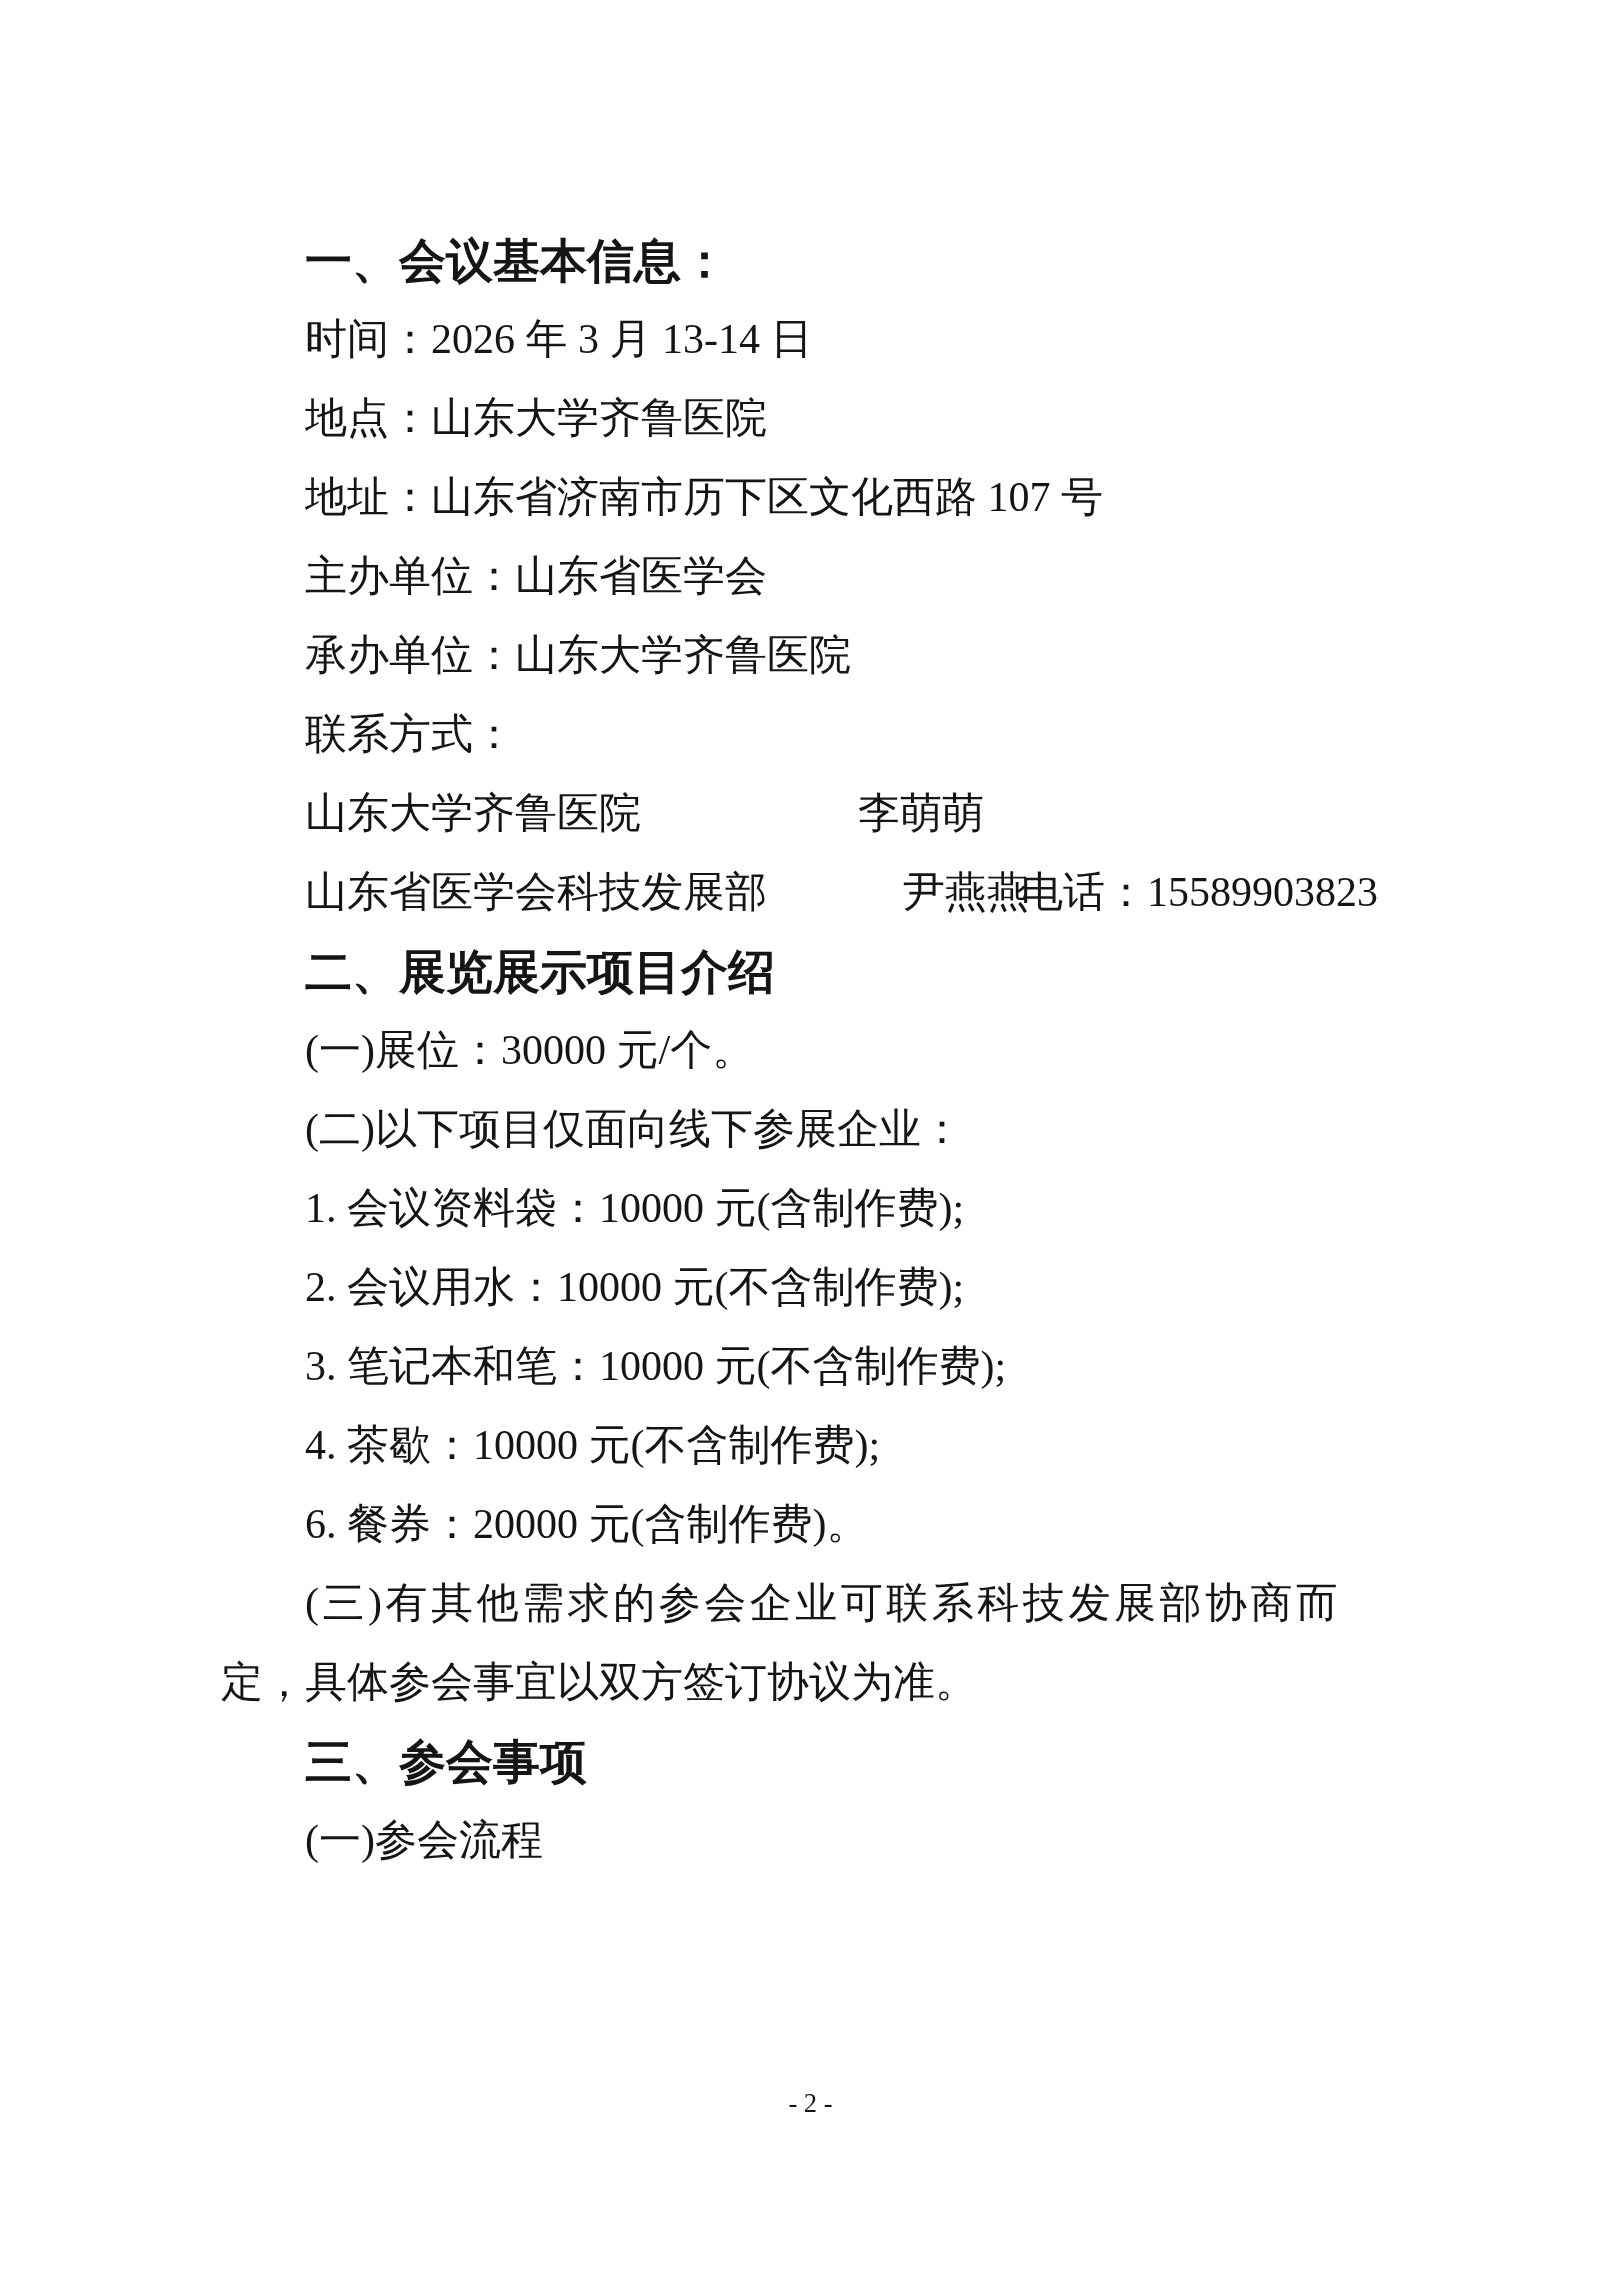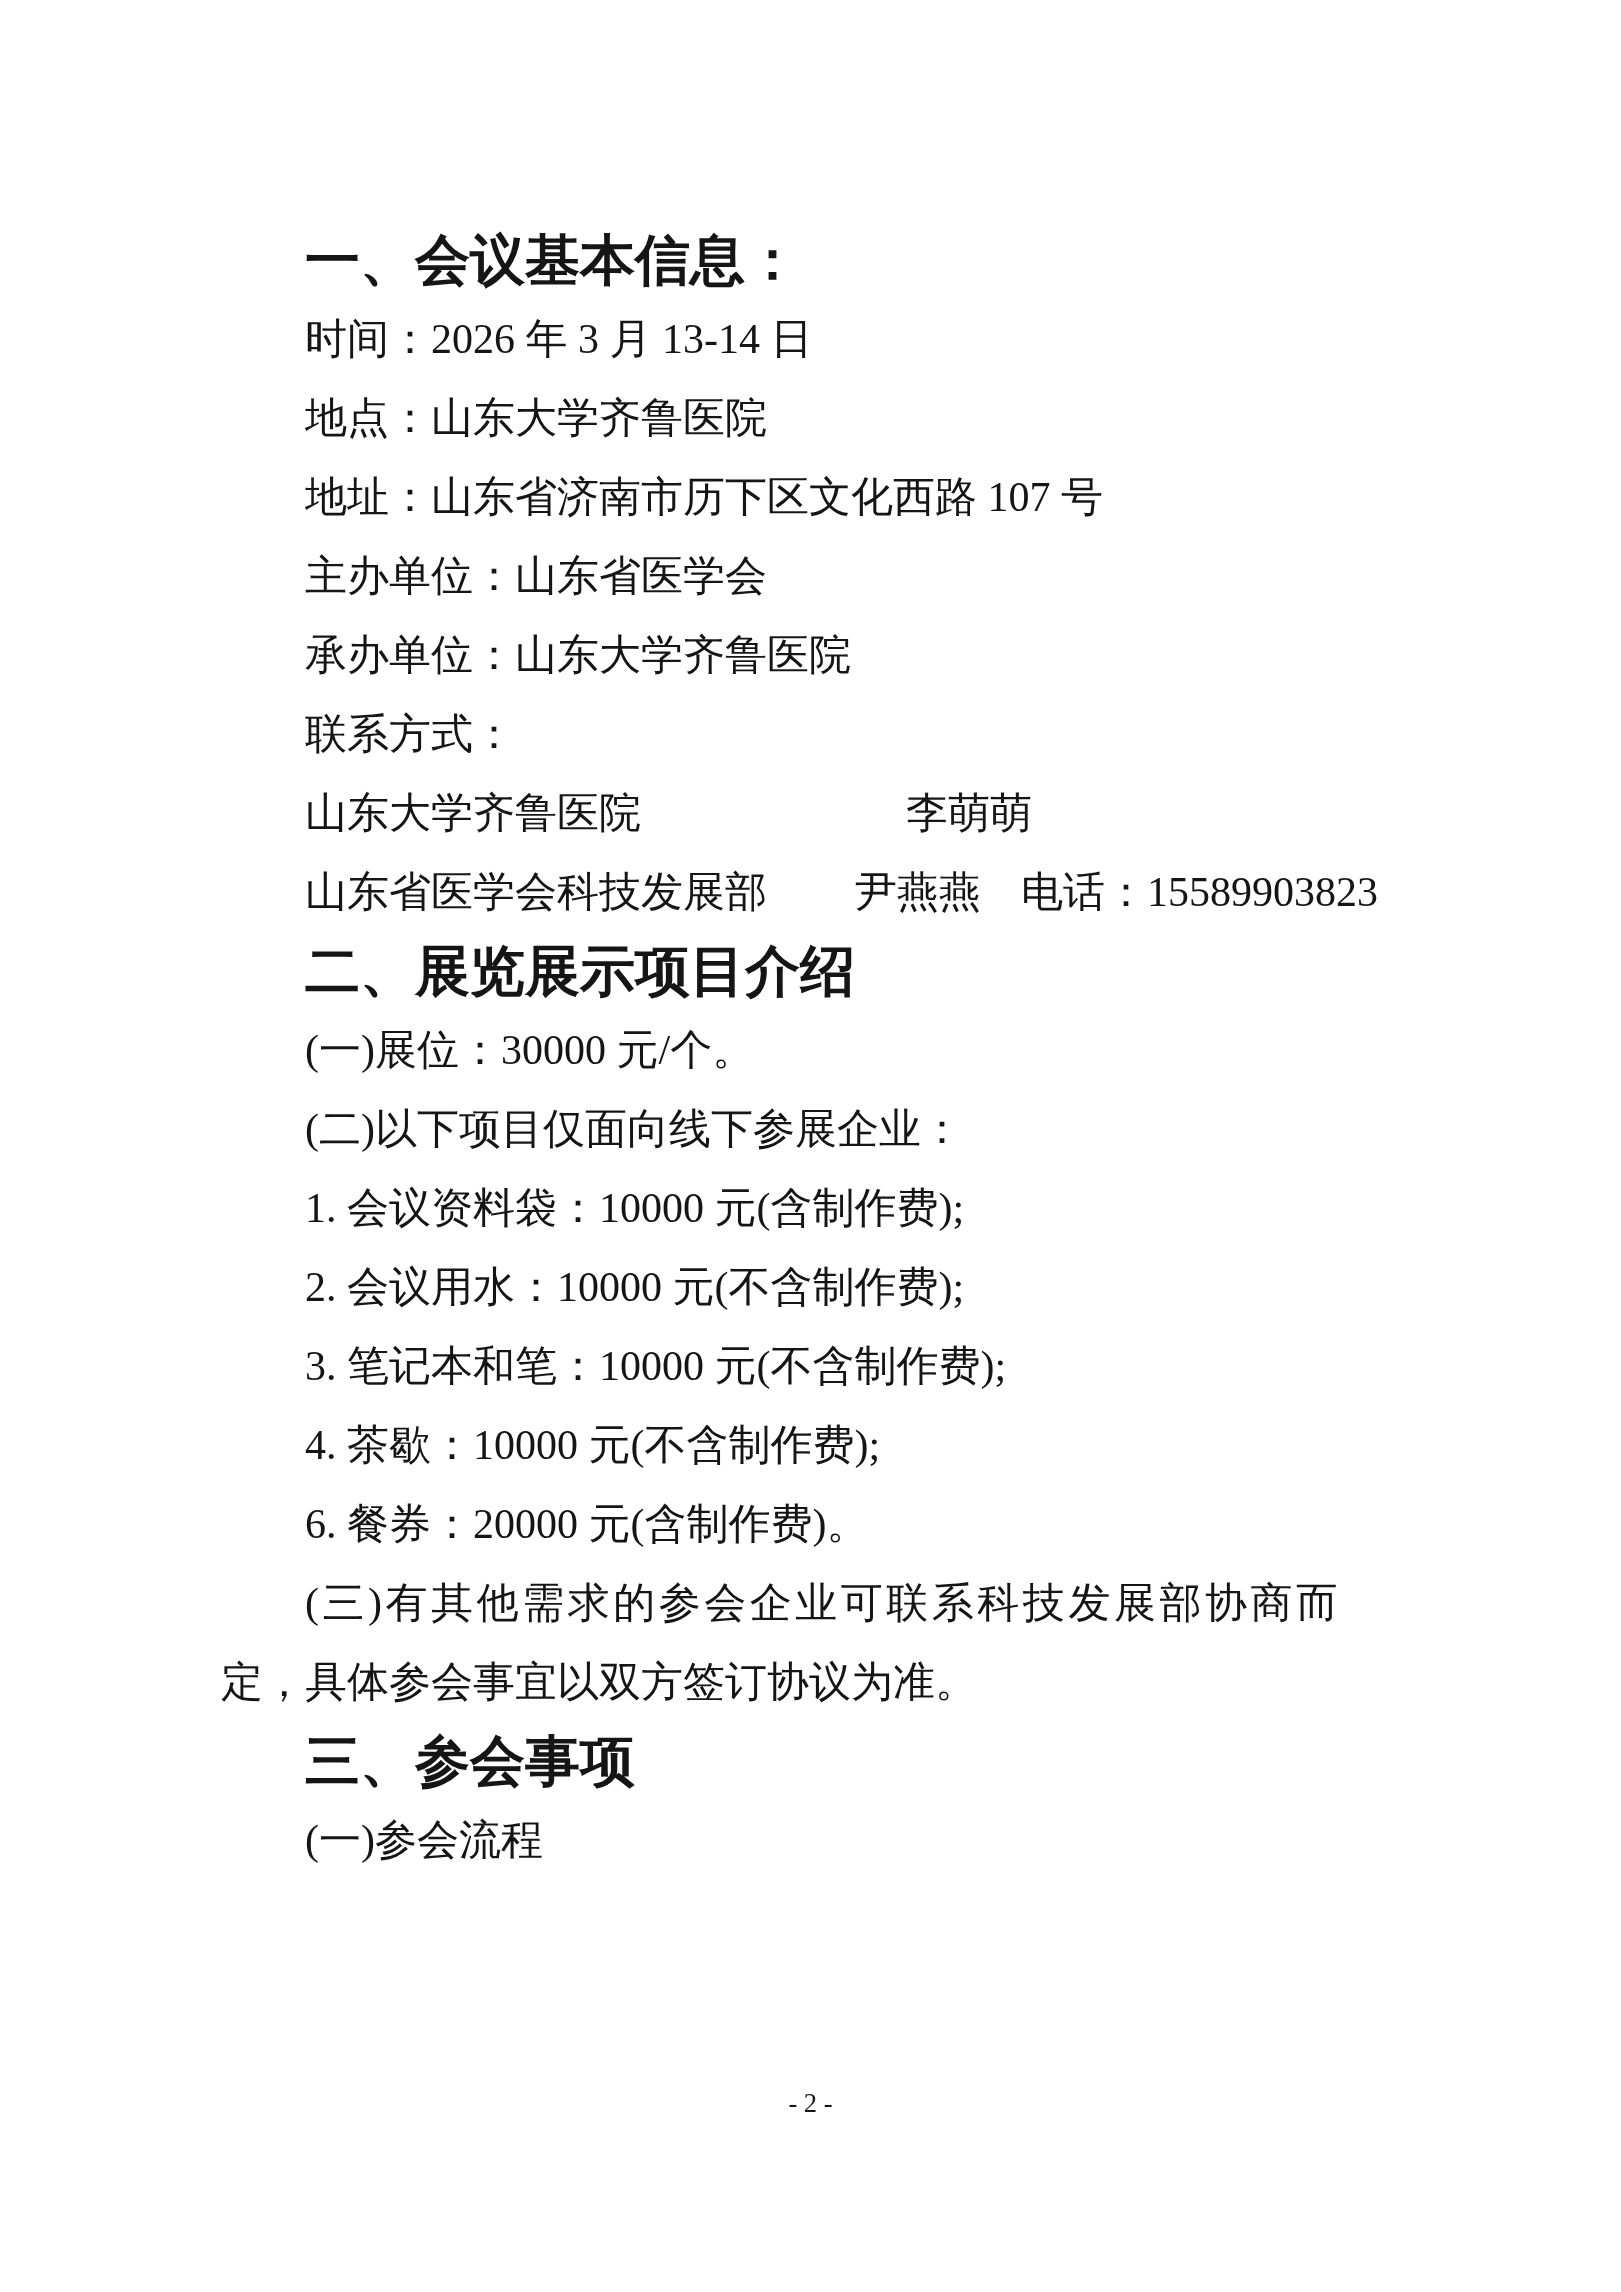--- a/index.html
+++ b/index.html
@@ -30,32 +30,31 @@
   }
   .content p {
     margin: 0;
     padding: 0;
     text-indent: 84px;
     white-space: nowrap;
   }
   .heading {
     font-family: "Liberation Sans", "DejaVu Sans", sans-serif;
     font-weight: bold;
-    font-size: 55px;
+    font-size: 47px;
   }
   .note {
     width: 1117px;
     white-space: normal !important;
     text-align: justify;
   }
   .contact-row {
     display: flex;
     padding-left: 84px;
     text-indent: 0 !important;
-    gap: 48px;
   }
   .contact-row .org,
   .contact-row .person {
     display: inline-block;
     white-space: nowrap;
     overflow: visible;
   }
   .row1 .org { width: 553px; }
   .row1 .person { width: 167px; }
   .row2 .org { width: 602px; }

